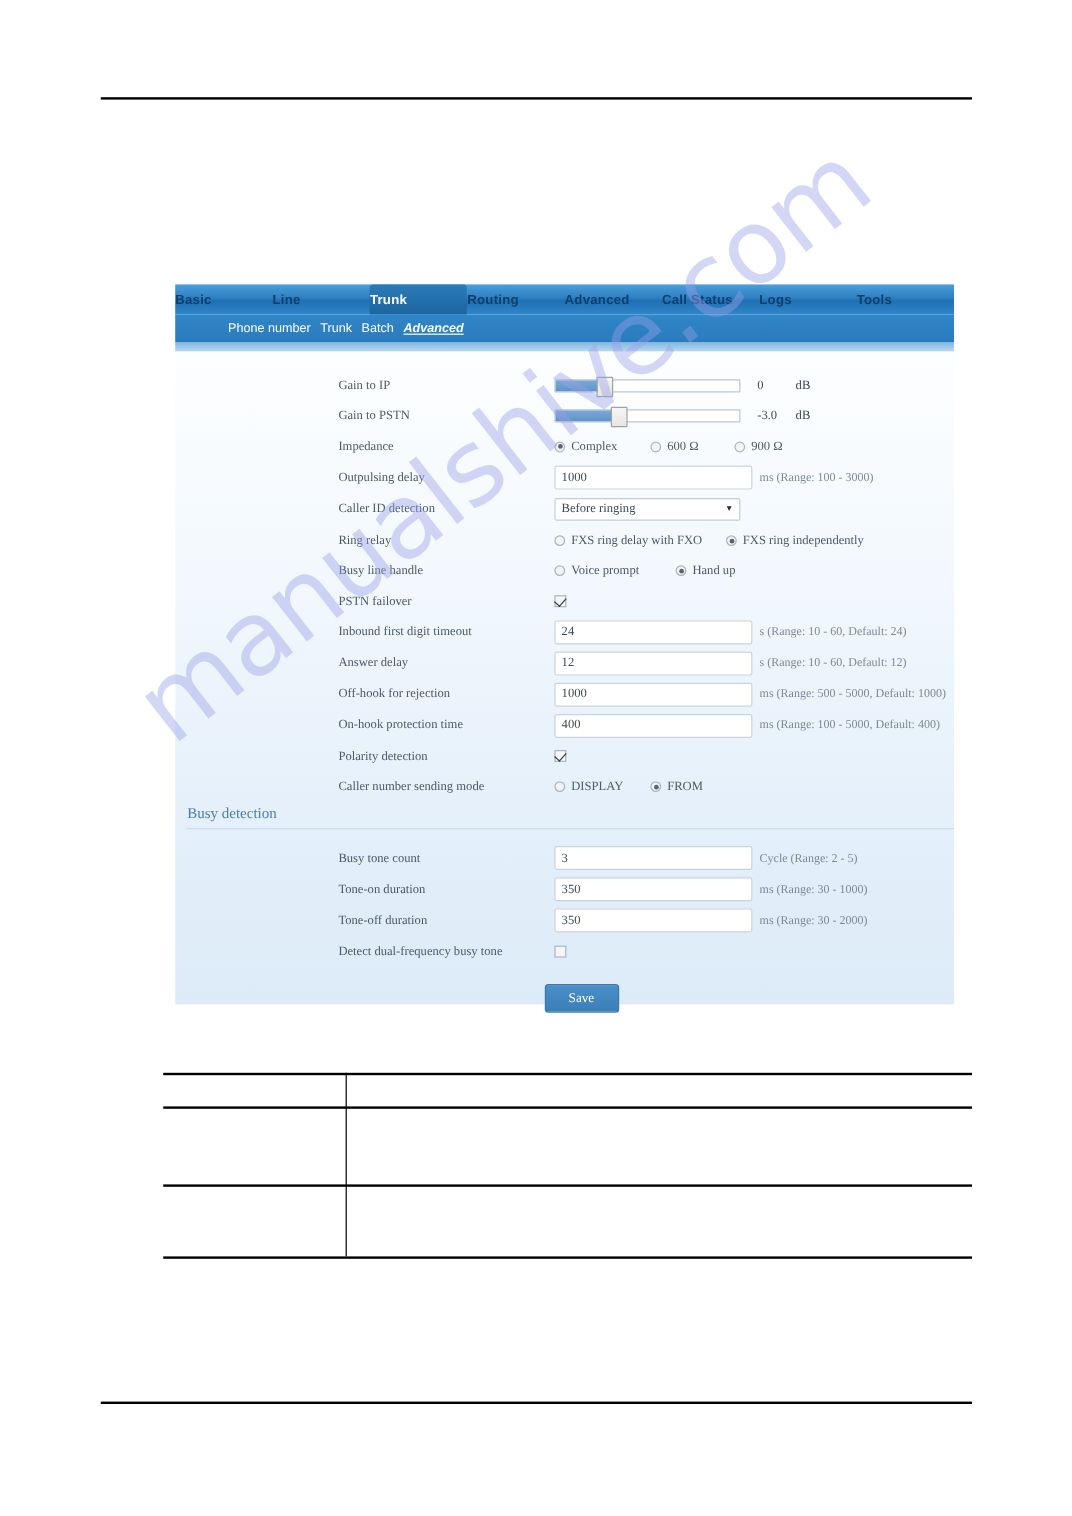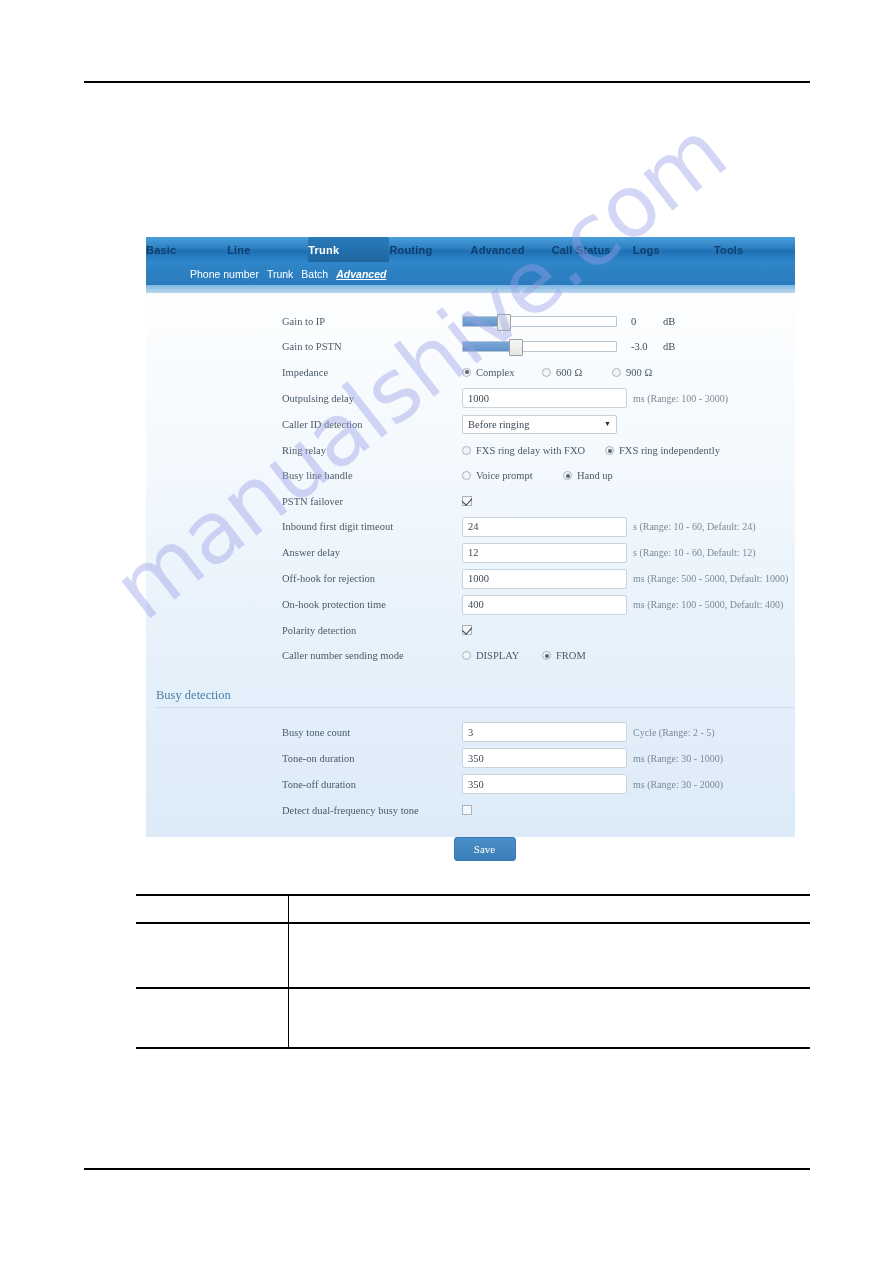--- a/index.html
+++ b/index.html
@@ -260,21 +260,21 @@
     gap: 48px;
   }
   .caret {
     font-size: 7px;
     color: #2b2b2b;
     line-height: 1;
   }
 
   
   .section {
-    margin-top: 20px;
+    margin-top: 3px;
     padding: 0 0 0 10px;
   }
   .section-title {
     font-size: 12.5px;
     color: #4c7fa8;
     padding-bottom: 4px;
   }
   .section-divider {
     height: 1px;
     background: #cddcea;

